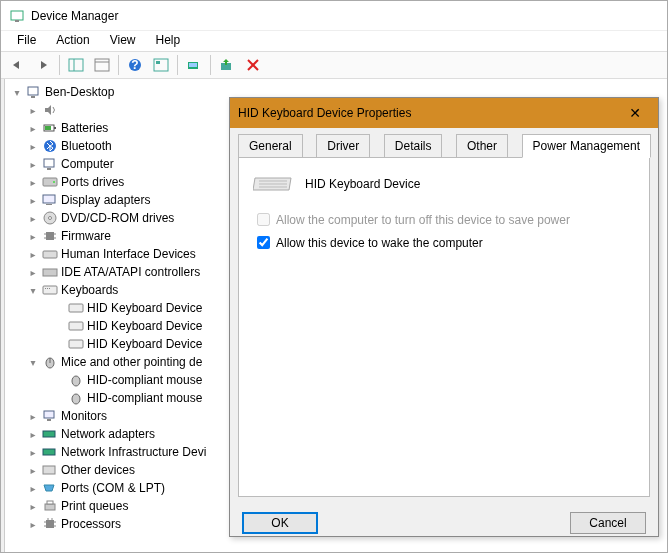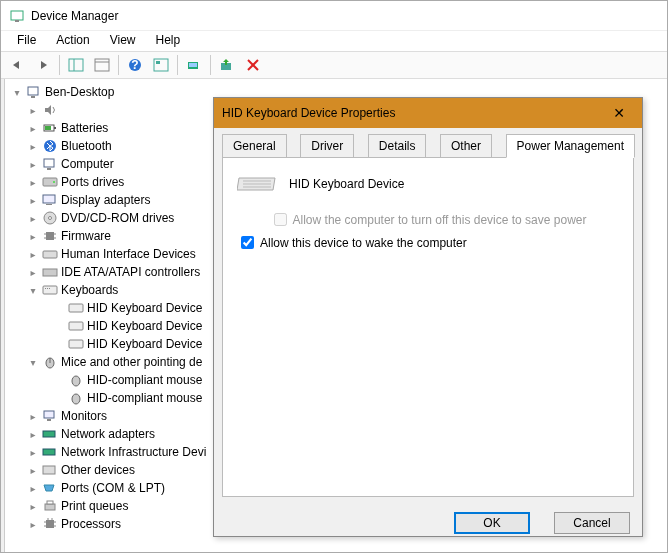--- a/index.html
+++ b/index.html
@@ -15,34 +15,34 @@
 .toolbar .sep { width: 1px; height: 20px; background: #ccc; margin: 0 2px; }
 .content { display: flex; height: calc(100% - 78px); }
 .sidebar-gutter { width: 4px; background: #f0f0f0; border-right: 1px solid #ccc; }
 .tree { flex: 1; padding: 4px 0; overflow: hidden; position: relative; }
 .tree-item { display: flex; align-items: center; height: 18px; white-space: nowrap; cursor: default; }
 .tree-item .expander { width: 12px; text-align: center; color: #888; font-size: 10px; }
 .tree-item .ticon { width: 16px; height: 16px; margin: 0 3px; display:flex; align-items:center; justify-content:center; }
 .lvl0 { padding-left: 6px; }
 .lvl1 { padding-left: 22px; }
 .lvl2 { padding-left: 48px; }
-.dialog { position: absolute; left: 212px; top: 96px; width: 430px; height: 440px; background: #f0f0f0; border: 1px solid #888; box-shadow: 2px 2px 6px rgba(0,0,0,0.2); }
+.dialog { position: absolute; left: 228px; top: 96px; width: 430px; height: 440px; background: #f0f0f0; border: 1px solid #888; box-shadow: 2px 2px 6px rgba(0,0,0,0.2); }
 .dialog-title { height: 30px; background: #d38b25; color: #000; display: flex; align-items: center; padding: 0 8px; }
 .dialog-title .dtext { flex: 1; }
 .dialog-close { width: 30px; text-align: center; font-size: 14px; cursor: default; }
 .tabstrip { display: flex; padding: 6px 8px 0 8px; background: #f0f0f0; justify-content: space-between; }
 .tab { padding: 4px 10px; background: #f0f0f0; border: 1px solid #bbb; border-bottom: 1px solid #bbb; margin-right: -1px; cursor: default; }
 .tab.active { background: #fff; border-bottom: 1px solid #fff; position: relative; z-index: 2; }
 .tabpanel { margin: 0 8px 8px 8px; background: #fff; border: 1px solid #bbb; height: 340px; padding: 14px; position: relative; top: -1px; }
 .device-row { display: flex; align-items: center; margin: 4px 0 18px 0; }
 .device-row .kbd-icon { width: 40px; height: 16px; margin-right: 12px; }
 .check-row { display: flex; align-items: center; margin: 4px 0; }
 .check-row input { margin-right: 6px; }
-.check-row.disabled { color: #999; justify-content: center; }
-.dialog-buttons { display: flex; justify-content: flex-end; gap: 24px; padding: 6px 12px; }
+.check-row.disabled { color: #999; }
+.dialog-buttons { display: flex; justify-content: space-between; gap: 4px; padding: 6px 12px; }
 .dialog-buttons button { width: 76px; height: 22px; background: #e6e6e6; border: 1px solid #999; }
 .dialog-buttons button.default { border: 2px solid #0078d7; background:#e6e6e6; }
 svg { display: block; }
 </style>
 </head>
 <body>
 
 <div class="window">
   <div class="titlebar">
     <span class="icon">

